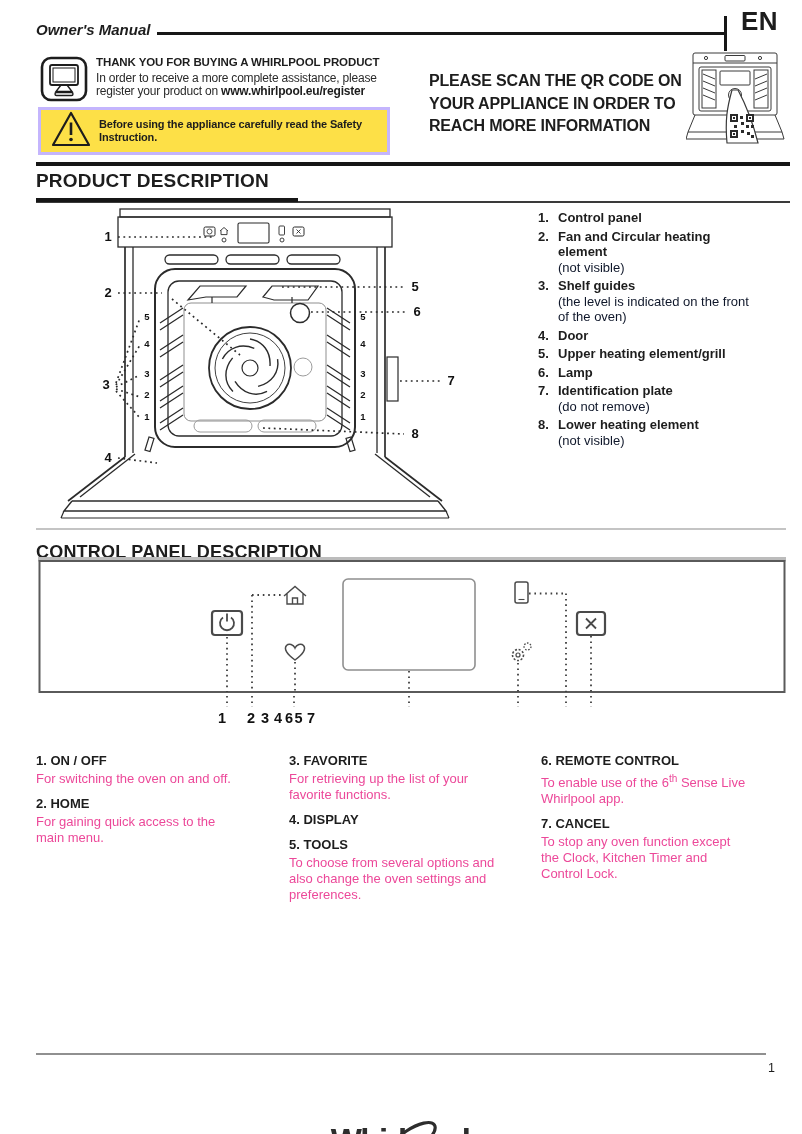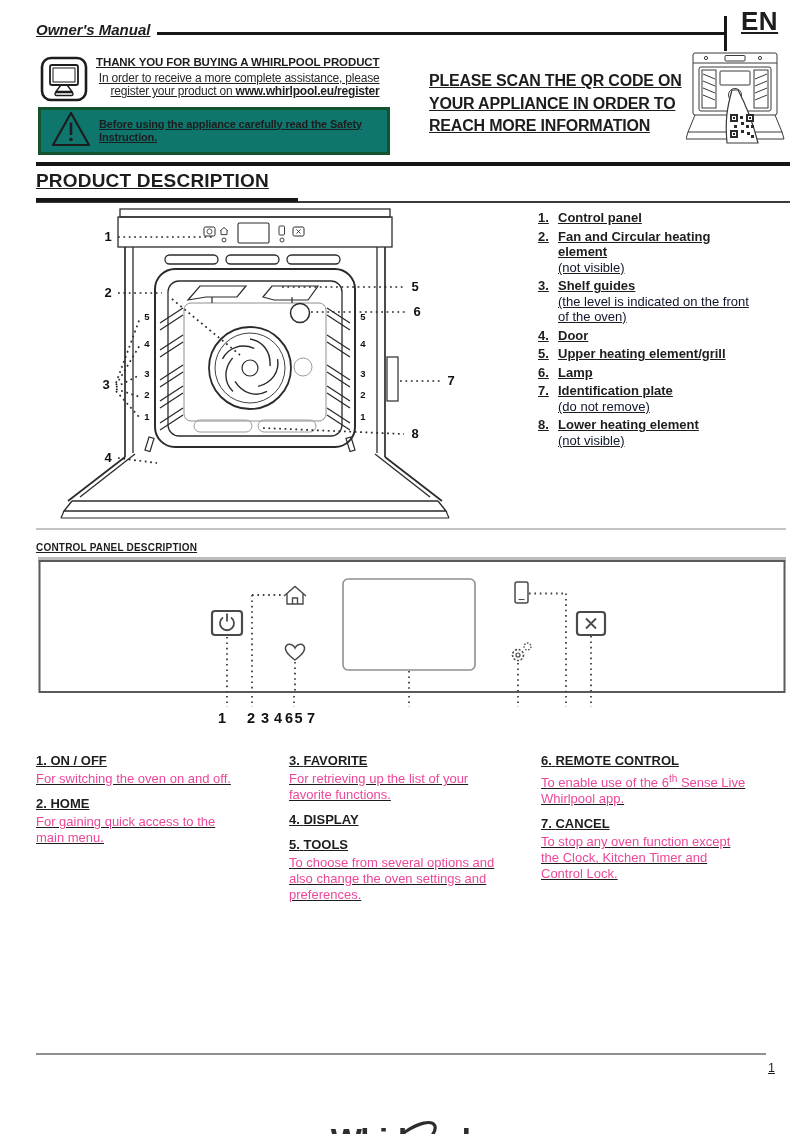--- a/index.html
+++ b/index.html
@@ -1,36 +1,36 @@
 <!DOCTYPE html>
 <html><head>
 <meta charset="utf-8">
 <style>
   html,body{margin:0;padding:0;background:#ffffff;}
   .page{position:relative;width:802px;height:1134px;background:#ffffff;overflow:hidden;
         font-family:"Liberation Sans",sans-serif;color:#1d1d1d;}
-  .abs{position:absolute;text-decoration:underline;}
+  .abs{position:absolute;}
   .nowrap{white-space:nowrap;}
 
   
   .owners-manual{left:36px;top:21px;font-size:15px;font-weight:bold;font-style:italic;}
   .h-rule{left:157px;top:32px;width:568px;height:2.5px;background:#171717;}
   .en-tick{left:724px;top:16px;width:3px;height:35px;background:#171717;}
   .en-label{left:741px;top:6px;font-size:26px;font-weight:bold;letter-spacing:.5px;}
 
   
   .reg-icon{left:40px;top:56px;}
-  .reg-text{left:96px;top:56px;line-height:13px;text-align:right;}
+  .reg-text{left:96px;top:56px;line-height:13px;}
   .reg-head{font-size:11.5px;font-weight:bold;margin-bottom:3px;letter-spacing:-.1px;}
   .reg-line{font-size:12px;letter-spacing:-.2px;color:#2a2a2a;}
   .reg-url{font-weight:bold;color:#1d1d1d;}
 
   
-  .safety-box{left:38px;top:107px;width:346px;height:42px;border:3px solid #14532d;
-              display:flex;align-items:center;background:#0f766e;}
+  .safety-box{left:38px;top:107px;width:346px;height:42px;border:3px solid #c4b5fd;
+              display:flex;align-items:center;background:#fde047;}
   .safety-icon{margin:0 8px 0 10px;flex:0 0 auto;}
   .safety-text{font-size:11px;font-weight:bold;line-height:13.5px;letter-spacing:-.15px;}
 
   
   .qr-note{left:429px;top:70px;font-size:16px;font-weight:bold;line-height:22.5px;letter-spacing:-.2px;}
 
   
   .rule-top{left:36px;top:162px;width:754px;height:3.5px;background:#161616;}
   .pd-title{left:36px;top:170px;font-size:19px;font-weight:bold;letter-spacing:.2px;}
   .pd-under-thin{left:36px;top:201px;width:754px;height:1.5px;background:#3a3a3a;}
@@ -38,21 +38,21 @@
 
   .pd-list{left:538px;top:210px;width:230px;font-size:13px;line-height:15.5px;}
   .pd-item{display:flex;margin-bottom:3px;}
   .pd-num{flex:0 0 20px;font-weight:bold;}
   .pd-body{width:192px;}
   .pd-label{font-weight:bold;}
   .pd-note{font-weight:normal;color:#0f172a;}
 
   
   .cp-divider{left:36px;top:528px;width:750px;height:2px;background:#c4c4c4;}
-  .cp-title{left:36px;top:542px;font-size:10px;font-weight:bold;letter-spacing:.2px;}
+  .cp-title{left:36px;top:542px;font-size:18px;font-weight:bold;letter-spacing:.2px;}
 
   
   .fn-col{top:753px;width:210px;font-size:13px;line-height:16px;}
   .fn-col1{left:36px;} .fn-col2{left:289px;} .fn-col3{left:541px;}
   .fn-title{font-weight:bold;margin:9px 0 2px 0;}
   .fn-title.first{margin-top:0;}
   .fn-desc{color:#ec4899;}
   .sup{vertical-align:super;font-size:10px;}
 
   

